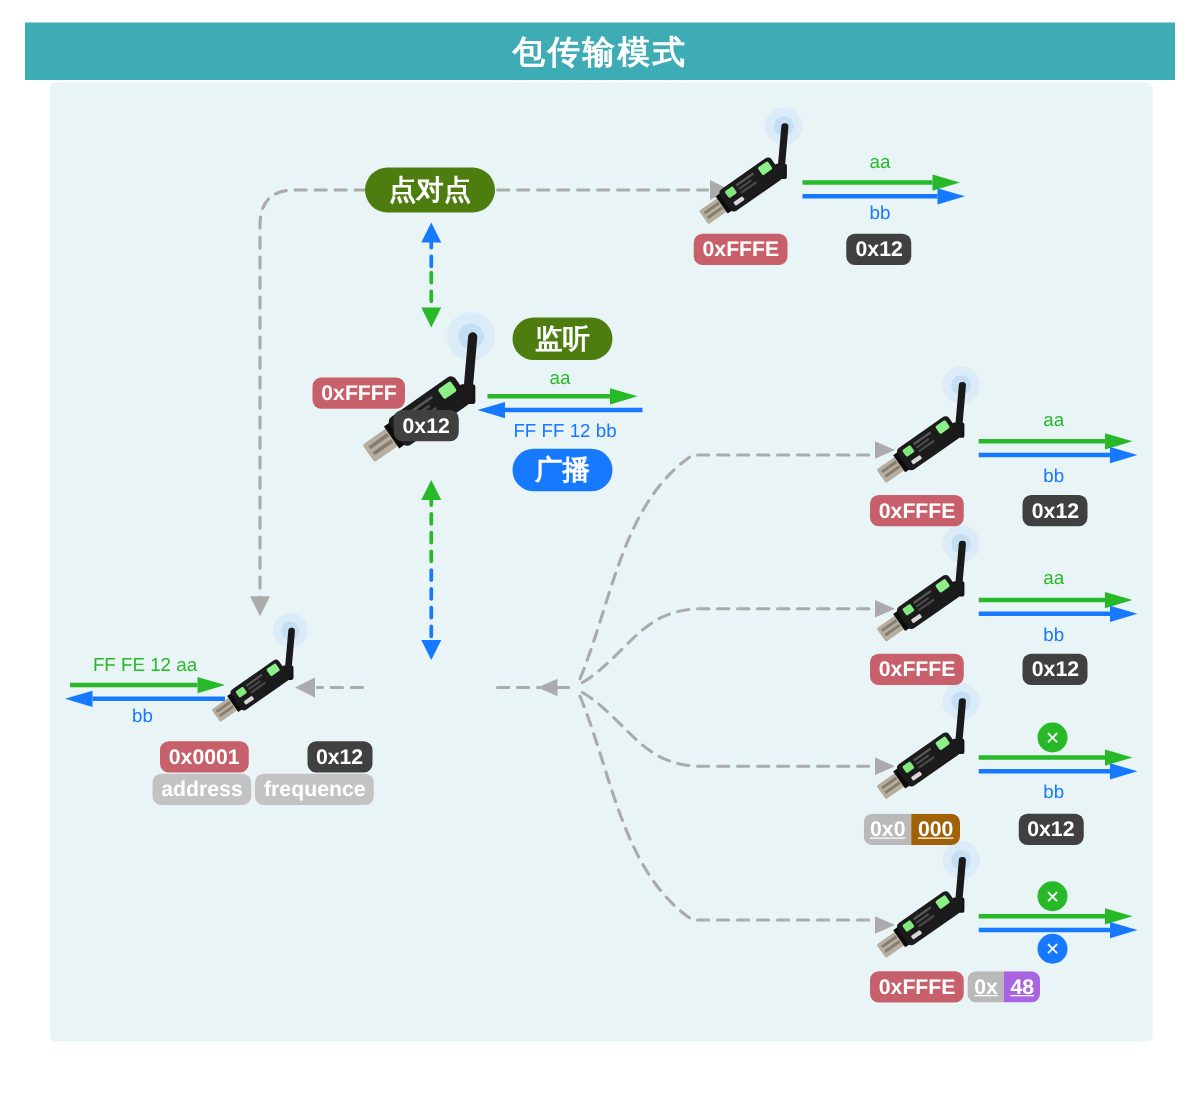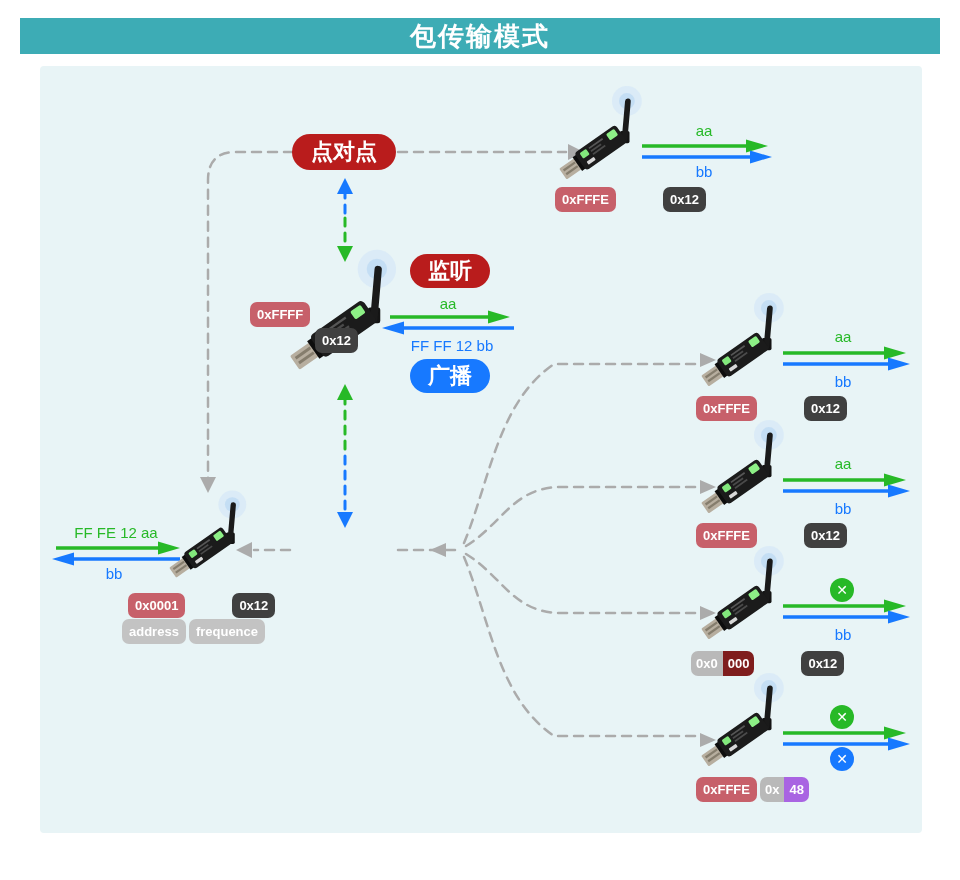--- a/index.html
+++ b/index.html
@@ -1,44 +1,44 @@
 <!DOCTYPE html>
 <html><head>
 <meta charset="utf-8">
 <style>
   html,body{margin:0;padding:0;background:#fff;}
   .page{position:relative;width:960px;height:880px;background:#ffffff;overflow:hidden;
         font-family:"Liberation Sans","DejaVu Sans",sans-serif;}
-  .header{position:absolute;left:20px;top:18px;width:920px;height:36px;background:#3dacb5;
+  .header{position:absolute;left:20px;top:18px;width:920px;height:46px;background:#3dacb5;
           display:flex;align-items:center;justify-content:center;}
   .header span{color:#ffffff;font-size:26px;font-weight:bold;letter-spacing:2px;}
   .panel{position:absolute;left:40px;top:66px;width:882px;height:767px;background:#e8f4f6;border-radius:4px;}
   svg.wires{position:absolute;left:0;top:0;width:960px;height:880px;}
 
   .pill{position:absolute;transform:translate(-50%,-50%);color:#fff;font-weight:bold;
         display:flex;align-items:center;justify-content:center;white-space:nowrap;}
-  .pill.green{background:#b91c1c;}
+  .pill.green{background:#4d7c0f;}
   .pill.blue{background:#1779ff;}
   .pill.big{width:104px;height:36px;border-radius:18px;font-size:22px;}
   .pill.small{width:80px;height:34px;border-radius:17px;font-size:22px;}
 
   .flow{position:absolute;transform:translate(-50%,-50%);font-size:15px;white-space:nowrap;}
   .flow.green{color:#27b927;}
   .flow.blue{color:#1779ff;}
 
   .badges{position:absolute;display:flex;gap:3px;}
-  .badge{display:inline-flex;align-items:center;color:#fff;font-size:13px;font-weight:600;
+  .badge{display:inline-flex;align-items:center;color:#fff;font-size:17px;font-weight:600;
          border-radius:7px;padding:2px 7px;white-space:nowrap;line-height:21px;}
   .badge.red{background:#c7606a;}
   .badge.purple{background:#404040;margin-left:44px;}
   .badge.gray{background:#c3c3c3;}
-  .badge.split{padding:0;overflow:hidden;}
+  .badge.split{padding:0;overflow:hidden;text-decoration:underline;}
   .badge.split .part{padding:2px 5px;line-height:21px;}
   .part.gray{background:#b9b9b9;}
-  .part.red{background:#7f1d1d;}
+  .part.red{background:#a16207;}
   .part.purple{background:#a964e2;}
 
   .xmark{position:absolute;transform:translate(-50%,-50%);width:24px;height:24px;border-radius:50%;
          color:#fff;font-size:14px;font-weight:bold;display:flex;align-items:center;justify-content:center;}
   .xmark.green{background:#27b927;}
   .xmark.blue{background:#1779ff;}
 </style>
 </head>
 <body>
 

